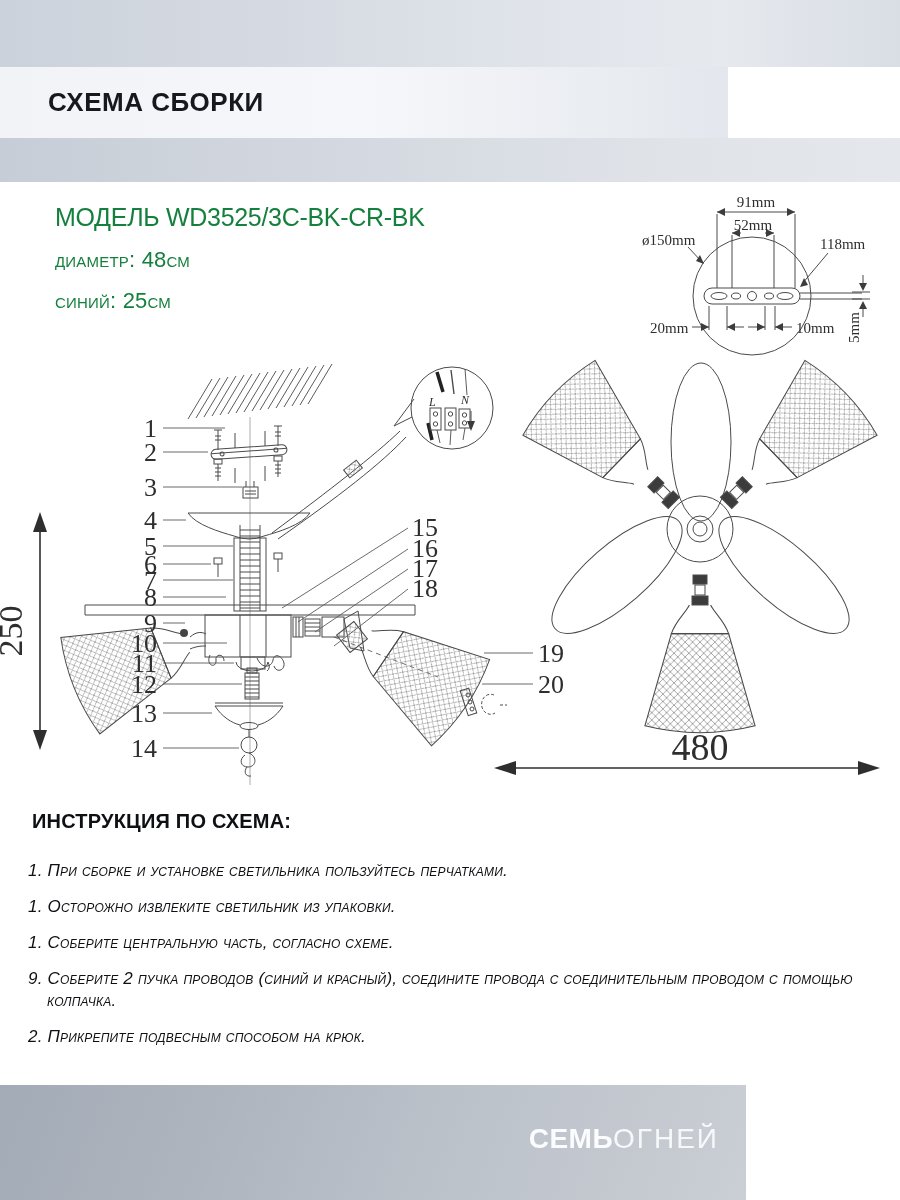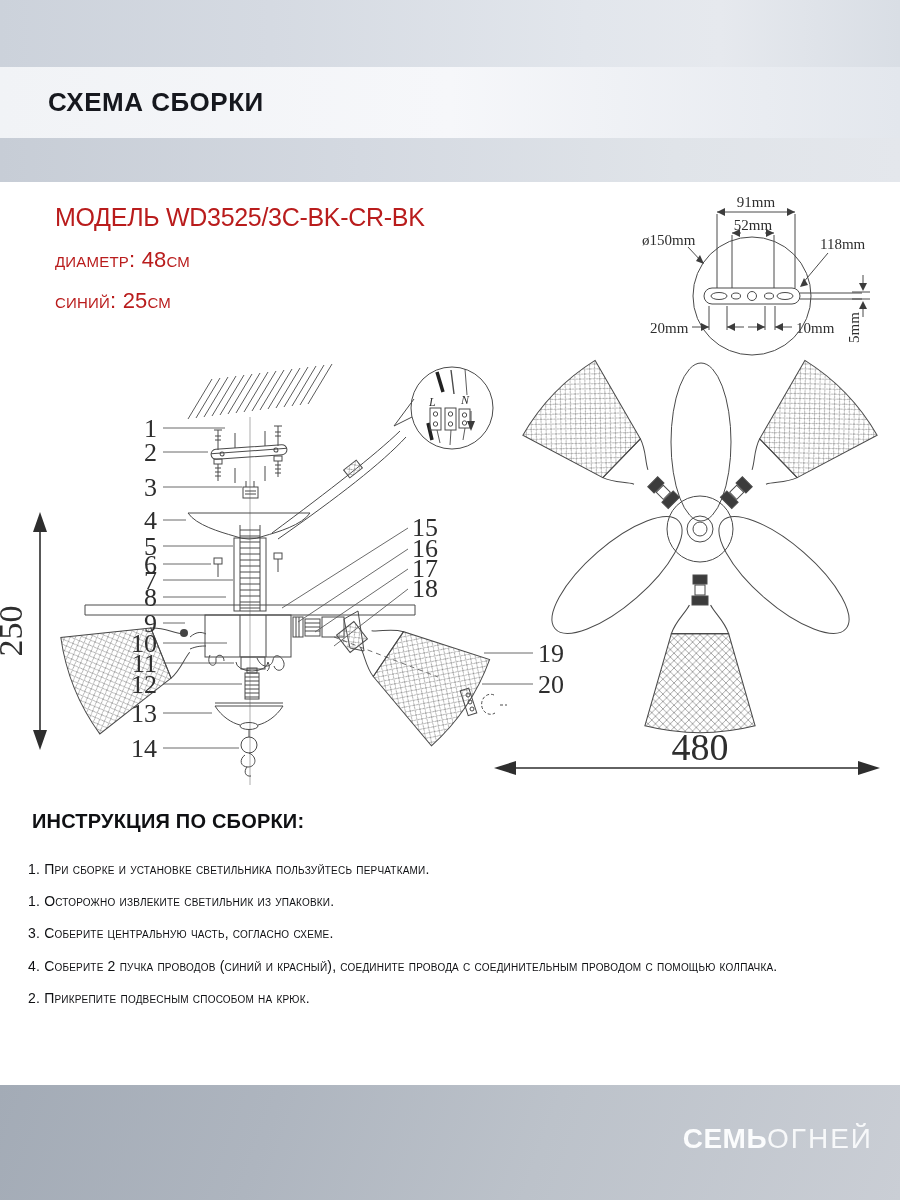--- a/index.html
+++ b/index.html
@@ -1,45 +1,45 @@
 <!DOCTYPE html>
 <html><head>
 <meta charset="utf-8">
 <style>
   html,body{margin:0;padding:0;background:#e9ebee;}
   .page{position:relative;width:900px;height:1200px;background:#ffffff;overflow:hidden;
         font-family:"Liberation Sans",sans-serif;}
   
   .band-top{position:absolute;top:0;left:0;width:900px;height:67px;
     background:linear-gradient(90deg,#ccd2db 0%,#d5dae2 30%,#e2e6ec 65%,#e6e9ee 80%,#d9dee5 100%);}
-  .band-title{position:absolute;top:67px;left:0;width:900px;height:71px;
+  .band-title{position:absolute;top:67px;left:0;width:728px;height:71px;
     background:linear-gradient(90deg,#f1f3f6 0%,#f6f7fa 50%,#e9ecf1 85%,#e3e7ed 100%);
     display:flex;align-items:center;}
   .band-title .t{margin-left:48px;font-size:26px;font-weight:700;letter-spacing:.5px;color:#16181e;}
   .band-sub{position:absolute;top:138px;left:0;width:900px;height:44px;
     background:linear-gradient(90deg,#c7cdd6 0%,#d4d9e1 40%,#e0e4e9 75%,#e4e7ec 100%);}
   
-  .product{position:absolute;left:55px;top:203px;color:#b91c1c;}
+  .product{position:absolute;left:55px;top:203px;color:#15803d;}
   .product .model{font-size:25px;letter-spacing:-.3px;margin-bottom:12px;}
   .product .spec{font-size:22px;font-variant:small-caps;margin-bottom:9px;letter-spacing:.2px;margin-top:15px;}
   
   svg{position:absolute;}
   svg text{font-family:"Liberation Serif","DejaVu Serif",serif;fill:#2e2e2e;}
   .num{font-size:26px;}
   .dim{font-size:15px;}
   .big{font-size:38px;}
   .side{font-size:34px;}
   .lbl{font-size:12px;font-style:italic;}
   
   .instructions{position:absolute;left:28px;top:810px;width:854px;color:#0f1013;}
   .instructions .h{font-size:20px;font-weight:700;letter-spacing:.2px;margin:0 0 27px 4px;}
-  .item{font-size:14px;font-variant:small-caps;line-height:1.3;margin-bottom:14px;
-        padding-left:19px;text-indent:-19px;letter-spacing:.2px;}
-  
-  .footer{position:absolute;left:0;top:1085px;width:900px;height:115px;
+  .item{font-size:17px;font-variant:small-caps;line-height:1.3;margin-bottom:14px;
+        padding-left:19px;text-indent:-19px;letter-spacing:.2px;font-style:italic;}
+  
+  .footer{position:absolute;left:0;top:1085px;width:746px;height:115px;
     background:linear-gradient(110deg,#a3abb6 0%,#aeb5bf 30%,#bcc2ca 60%,#caced5 100%);}
   .brand{position:absolute;right:27px;top:38px;font-size:28px;color:#fbfcfd;}
   .brand .b{font-weight:700;letter-spacing:.5px;}
   .brand .l{font-weight:400;letter-spacing:2px;opacity:.93;}
 </style>
 </head>
 <body>
 
 <div class="page">
 
@@ -277,25 +277,25 @@
       <text class="num" x="412" y="222">17</text>
       <text class="num" x="412" y="242">18</text>
       <text class="num" x="538" y="307">19</text>
       <text class="num" x="538" y="338">20</text>
     </g>
     <text class="lbl" x="429" y="51">L</text>
     <text class="lbl" x="461" y="49">N</text>
   </svg>
 
   <div class="instructions">
-    <div class="h">ИНСТРУКЦИЯ ПО СБОРКИ:</div>
+    <div class="h">ИНСТРУКЦИЯ ПО СХЕМА:</div>
     <div class="item">1. При сборке и установке светильника пользуйтесь перчатками.</div>
     <div class="item">1. Осторожно извлеките светильник из упаковки.</div>
-    <div class="item">3. Соберите центральную часть, согласно схеме.</div>
-    <div class="item">4. Соберите 2 пучка проводов (синий и красный), соедините провода с соединительным проводом с помощью колпачка.</div>
+    <div class="item">1. Соберите центральную часть, согласно схеме.</div>
+    <div class="item">9. Соберите 2 пучка проводов (синий и красный), соедините провода с соединительным проводом с помощью колпачка.</div>
     <div class="item">2. Прикрепите подвесным способом на крюк.</div>
   </div>
 
   <div class="footer">
     <div class="brand">
       <span class="b">СЕМЬ</span><span class="l">ОГНЕЙ</span>
     </div>
   </div>
 
 </div>

